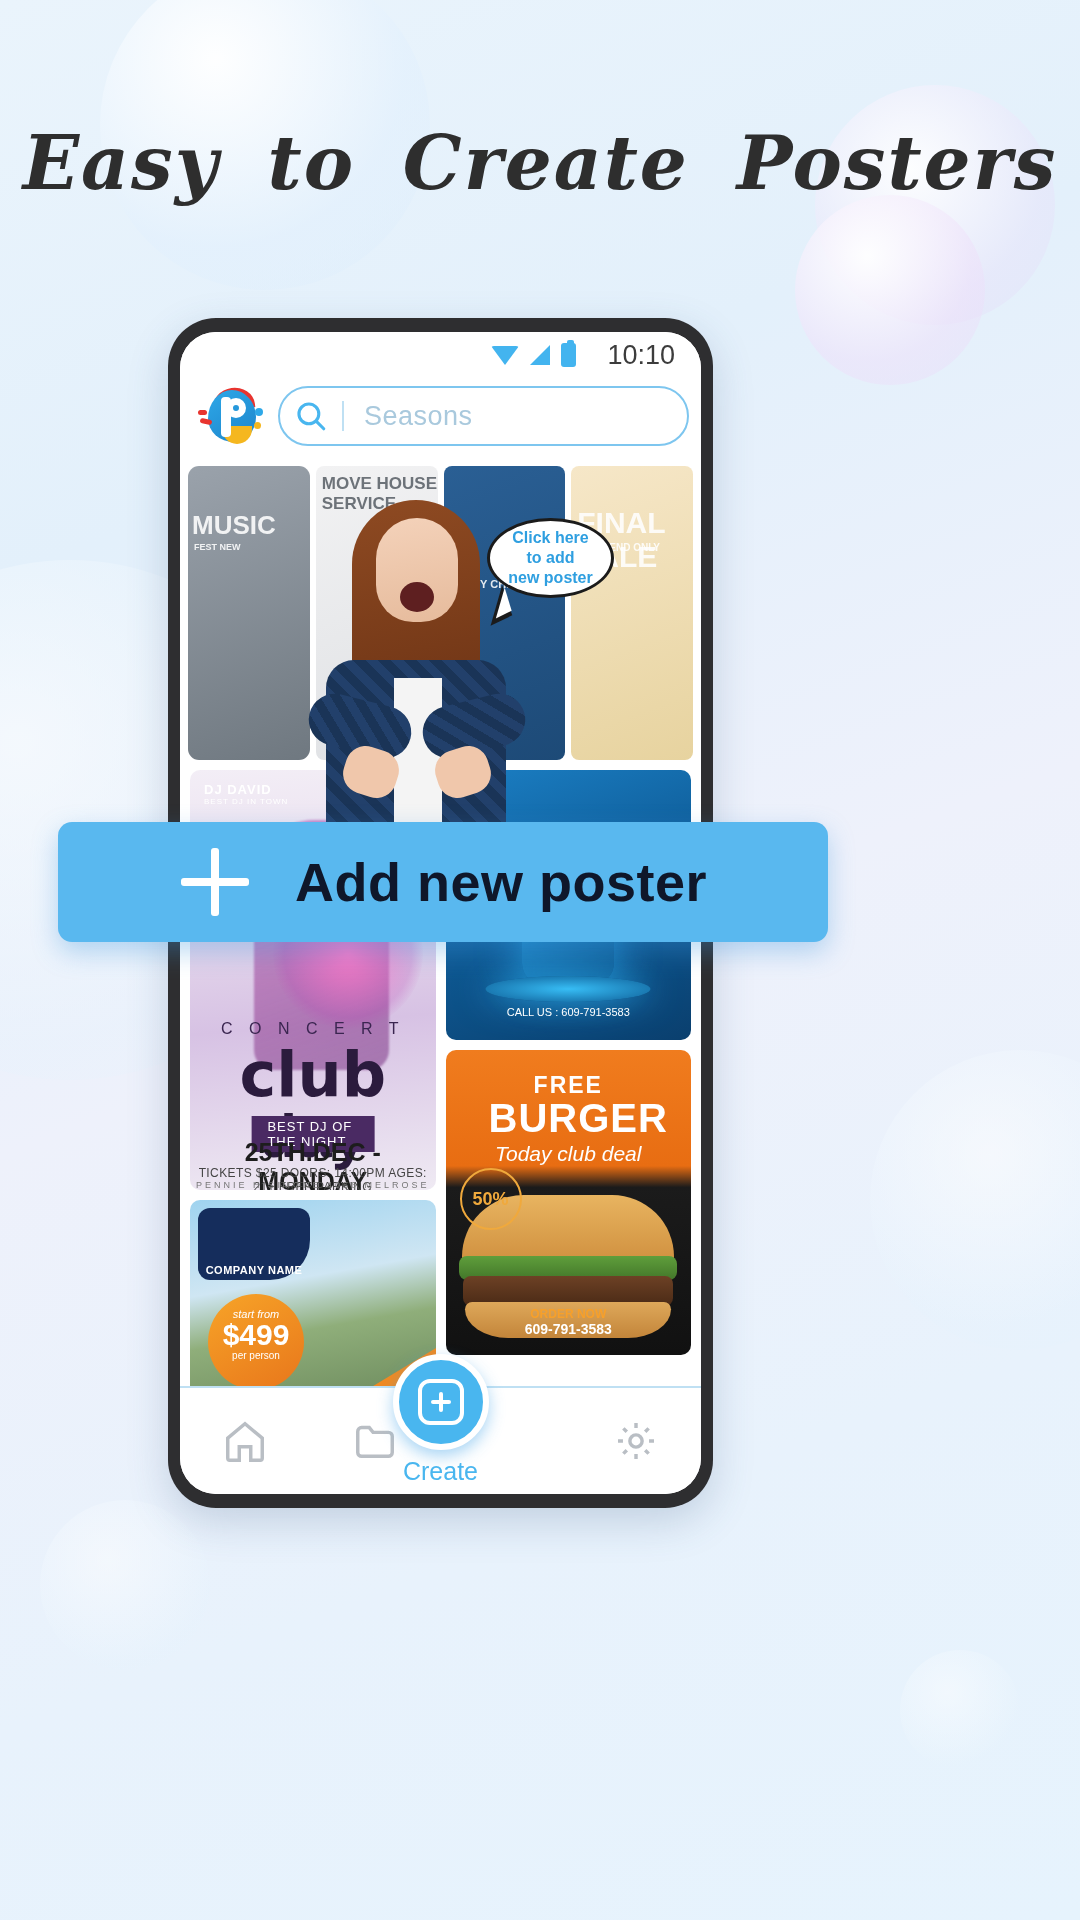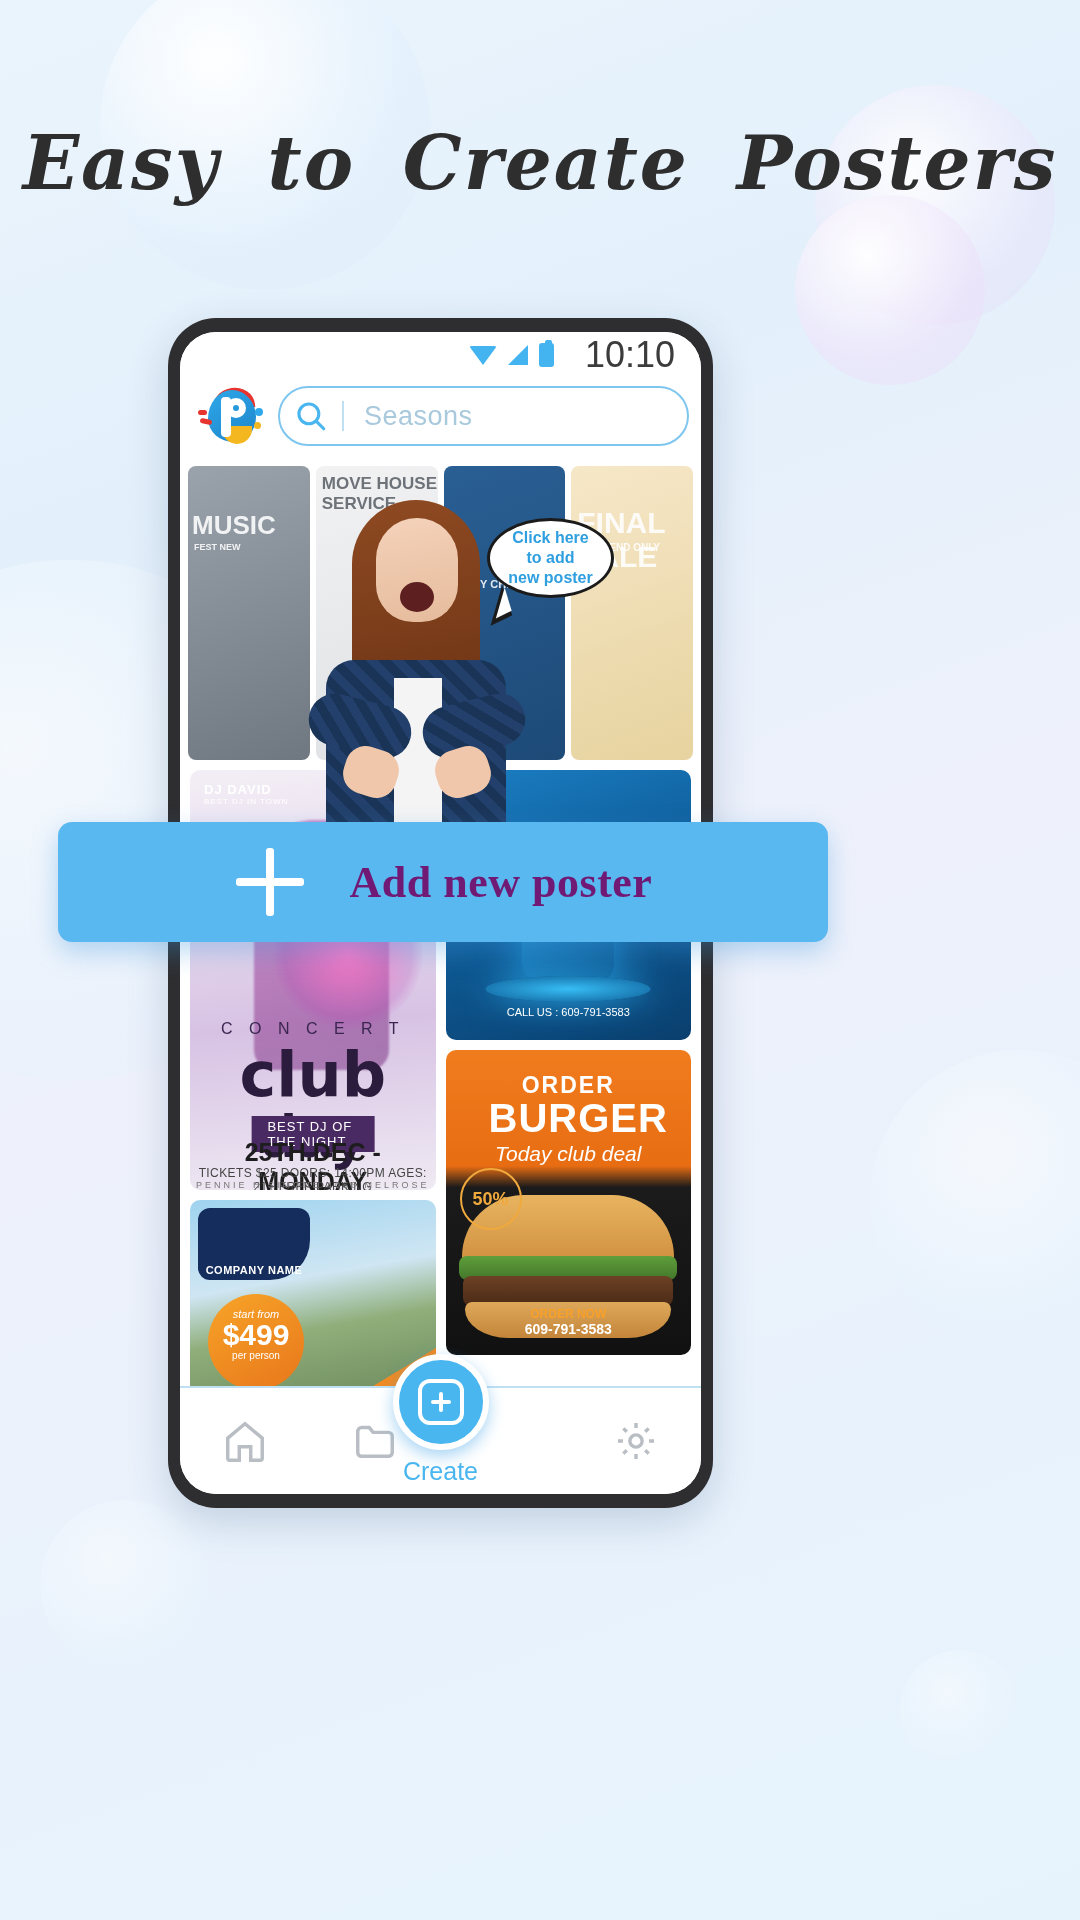--- a/index.html
+++ b/index.html
@@ -49,21 +49,21 @@
   
   .statusbar {
     height:46px; display:flex; align-items:center; justify-content:flex-end;
     gap:11px; padding:0 26px 0 0; background:#fff;
   }
   .wifi { width:0; height:0; border-left:14px solid transparent; border-right:14px solid transparent;
           border-top:19px solid #43b4ef; border-radius:3px; }
   .signal { width:0; height:0; border-left:20px solid transparent; border-bottom:20px solid #43b4ef; }
   .battery { width:15px; height:24px; border:3px solid #43b4ef; border-radius:3px; background:#43b4ef; position:relative; }
   .battery:after { content:""; position:absolute; left:3px; top:-6px; width:7px; height:4px; background:#43b4ef; border-radius:2px 2px 0 0; }
-  .clock { font-size:36px; color:#3c3c3c; font-weight:500; margin-left:20px; }
+  .clock { font-size:27px; color:#3c3c3c; font-weight:500; margin-left:20px; }
 
   
   .searchrow { display:flex; align-items:center; padding:8px 12px 14px 18px; gap:14px; background:#fff; }
   .logo { width:66px; height:60px; position:relative; flex:0 0 auto; }
   .logo .blob { position:absolute; left:10px; top:4px; width:48px; height:52px;
       background:linear-gradient(145deg,#2ea8e8 0%,#2494d8 55%,#1f86c9 100%);
       border-radius:50% 50% 46% 54% / 55% 52% 48% 45%; }
   .logo .red { position:absolute; left:14px; top:2px; width:42px; height:22px;
       background:#e8342f; border-radius:60% 60% 10% 10%/100% 100% 0 0; transform:rotate(-8deg); }
   .logo .yellow { position:absolute; left:24px; bottom:2px; width:30px; height:18px;
@@ -80,21 +80,21 @@
     flex:1; height:60px; border:2px solid #7ec6ef; border-radius:32px;
     display:flex; align-items:center; background:#fff; overflow:hidden;
   }
   .searchbar .mag { width:62px; display:flex; align-items:center; justify-content:center; }
   .searchbar .sep { width:2px; height:30px; background:#bfe0f3; }
   .searchbar .ph { padding-left:20px; color:#a9c9dd; font-size:27px; letter-spacing:.5px; }
 
   
   .strip { display:flex; gap:6px; padding:6px 8px 0 8px; height:300px; overflow:hidden; }
   .thumb { border-radius:8px; overflow:hidden; position:relative; flex:1; }
-  .t1 { background:linear-gradient(160deg,#9aa2ab,#6f7880); }
+  .t1 { background:linear-gradient(160deg,#9aa2ab,#6f7880);border-radius:11px; }
   .t2 { background:linear-gradient(160deg,#f2f2f3,#dfe1e4); }
   .t3 { background:linear-gradient(160deg,#2a5f94,#1d4a77); }
   .t4 { background:linear-gradient(160deg,#f6e7c8,#e7d39f); }
   .tlabel { position:absolute; color:#fff; font-weight:bold; opacity:.88; }
 
   
   .grid { display:grid; grid-template-columns:1fr 1fr; gap:10px; padding:10px; }
   .card { border-radius:10px; overflow:hidden; position:relative; }
   .club { height:420px; background:linear-gradient(175deg,#f3eef6 0%,#e6d9ec 35%,#d7c2e4 60%,#efeaf3 100%); }
   .club .glow { position:absolute; left:34%; top:26%; width:150px; height:150px; border-radius:50%;
@@ -200,21 +200,21 @@
   
   .cta {
     position:absolute; left:58px; top:822px; width:770px; height:120px;
     background:#59b8ef; border-radius:14px; display:flex; align-items:center; justify-content:center;
     gap:44px; box-shadow:0 10px 26px rgba(60,150,220,.35); z-index:40;
   }
   .cta .plus { position:relative; width:72px; height:72px; flex:0 0 auto; }
   .cta .plus:before, .cta .plus:after { content:""; position:absolute; background:#fff; border-radius:3px; }
   .cta .plus:before { left:50%; top:2px; transform:translateX(-50%); width:8px; height:68px; }
   .cta .plus:after { top:50%; left:2px; transform:translateY(-50%); height:8px; width:68px; }
-  .cta .label { color:#701a75; font-size:44px; font-weight:bold; letter-spacing:.5px;font-family:Liberation Serif, serif; }
+  .cta .label { color:#0f172a; font-size:54px; font-weight:bold; letter-spacing:.5px; }
 </style>
 </head>
 <body>
 
 <div class="bubble b1"></div>
 <div class="bubble b2"></div>
 <div class="bubble b3"></div>
 <div class="bubble b4"></div>
 <div class="bubble b5"></div>
 <div class="bubble b6"></div>
@@ -314,21 +314,21 @@
       <div>
         <div class="card blackfri">
           <div class="cardtxt bf1">BLACK</div>
           <div class="cardtxt bf2">FRIDAY</div>
           <div class="watch"></div>
           <div class="podium"></div>
           <div class="offbadge">50% OFF</div>
           <div class="cardtxt" style="bottom:22px;font-size:11px;">CALL US : 609-791-3583</div>
         </div>
         <div class="card burger" style="margin-top:10px;">
-          <div class="cardtxt bg1">ORDER</div>
+          <div class="cardtxt bg1">FREE</div>
           <div class="cardtxt bg2">BURGER</div>
           <div class="cardtxt bg3">Today club deal</div>
           <div class="bun2"></div>
             <div class="lettuce"></div>
             <div class="patty"></div>
             <div class="bunb"></div>
           <div class="discbadge">50%</div>
           <div class="cardtxt" style="bottom:34px;font-size:12px;color:#f7a02a;font-weight:bold;">ORDER NOW</div>
           <div class="cardtxt" style="bottom:18px;font-size:14px;font-weight:bold;">609-791-3583</div>
         </div>

